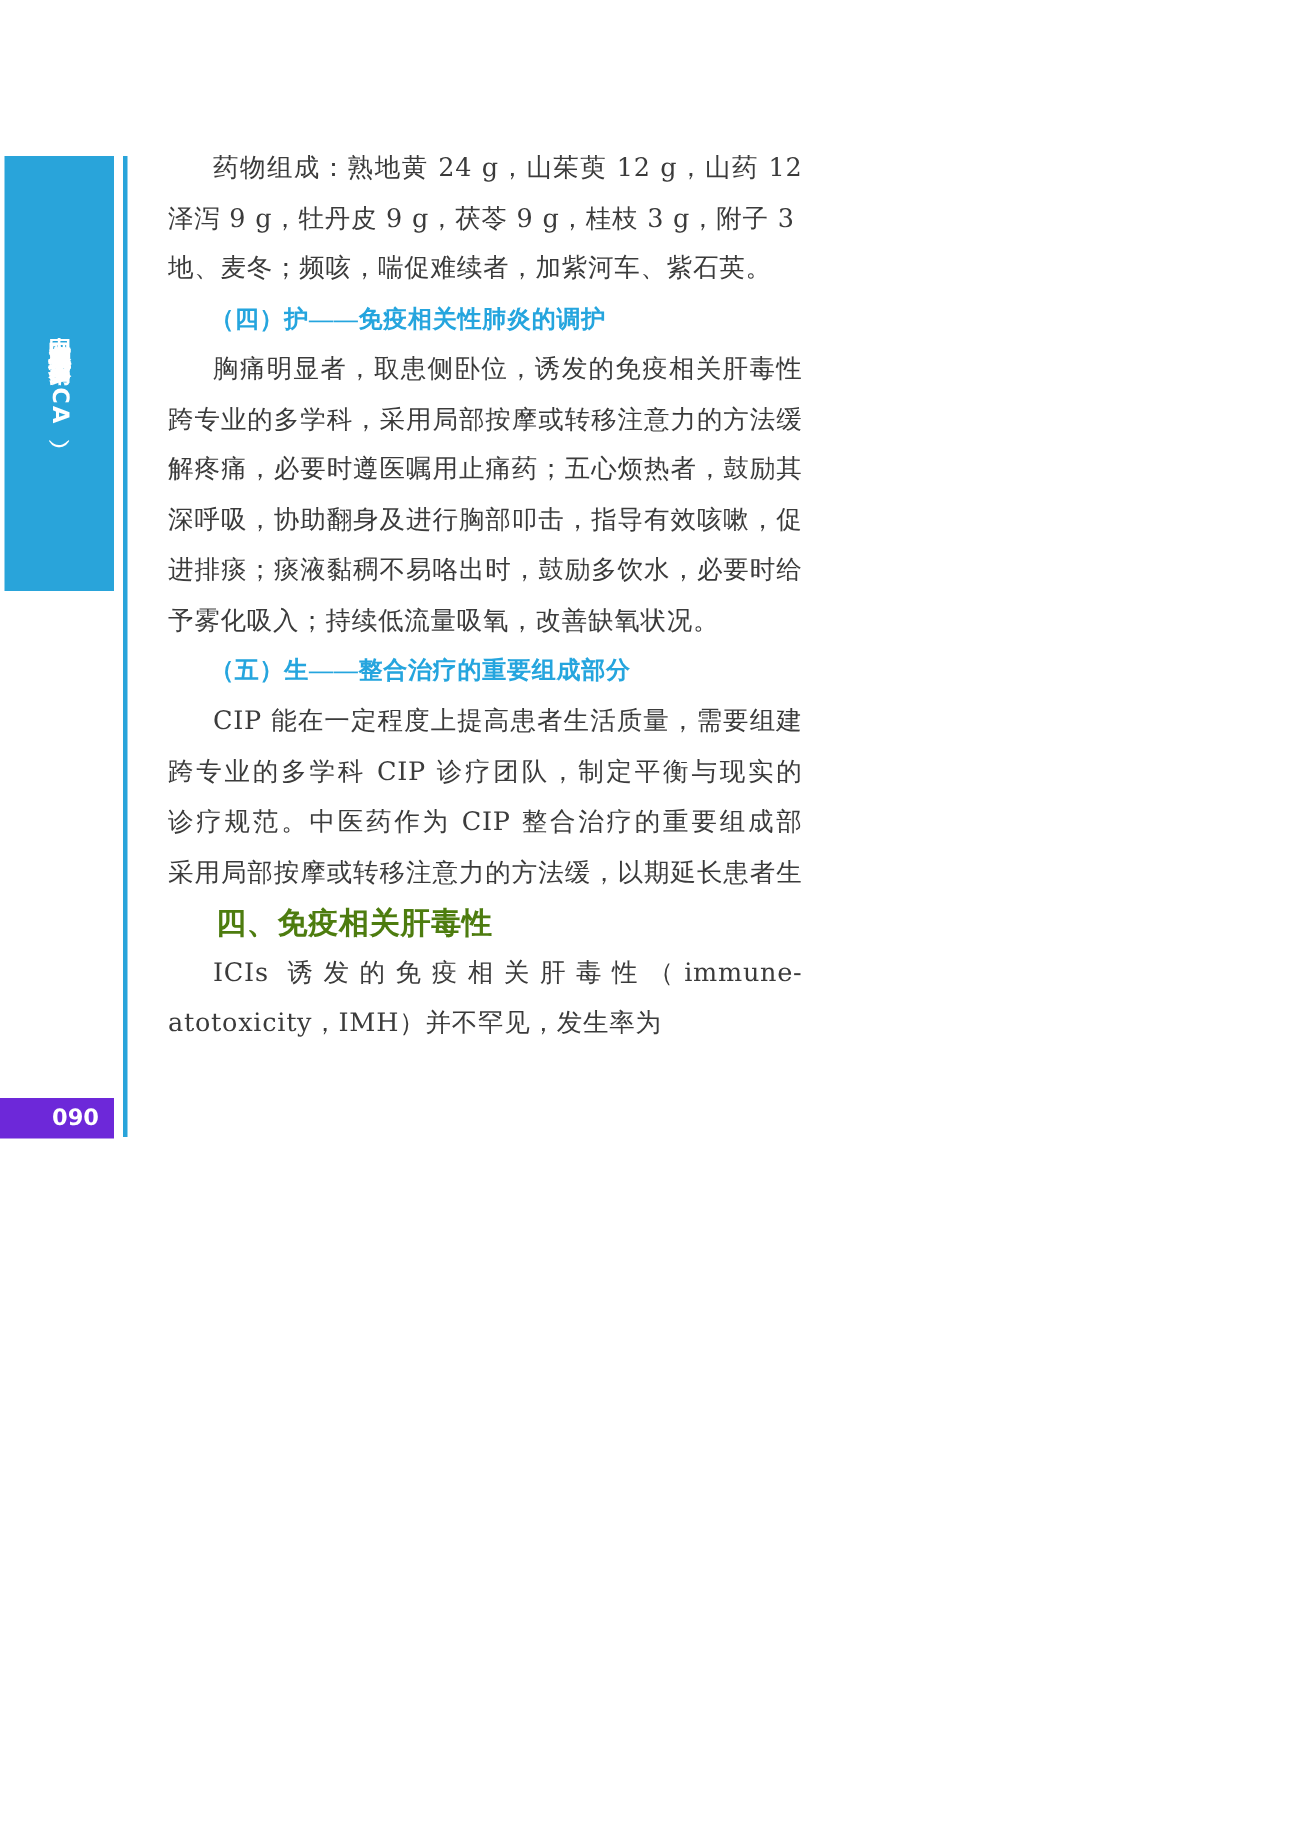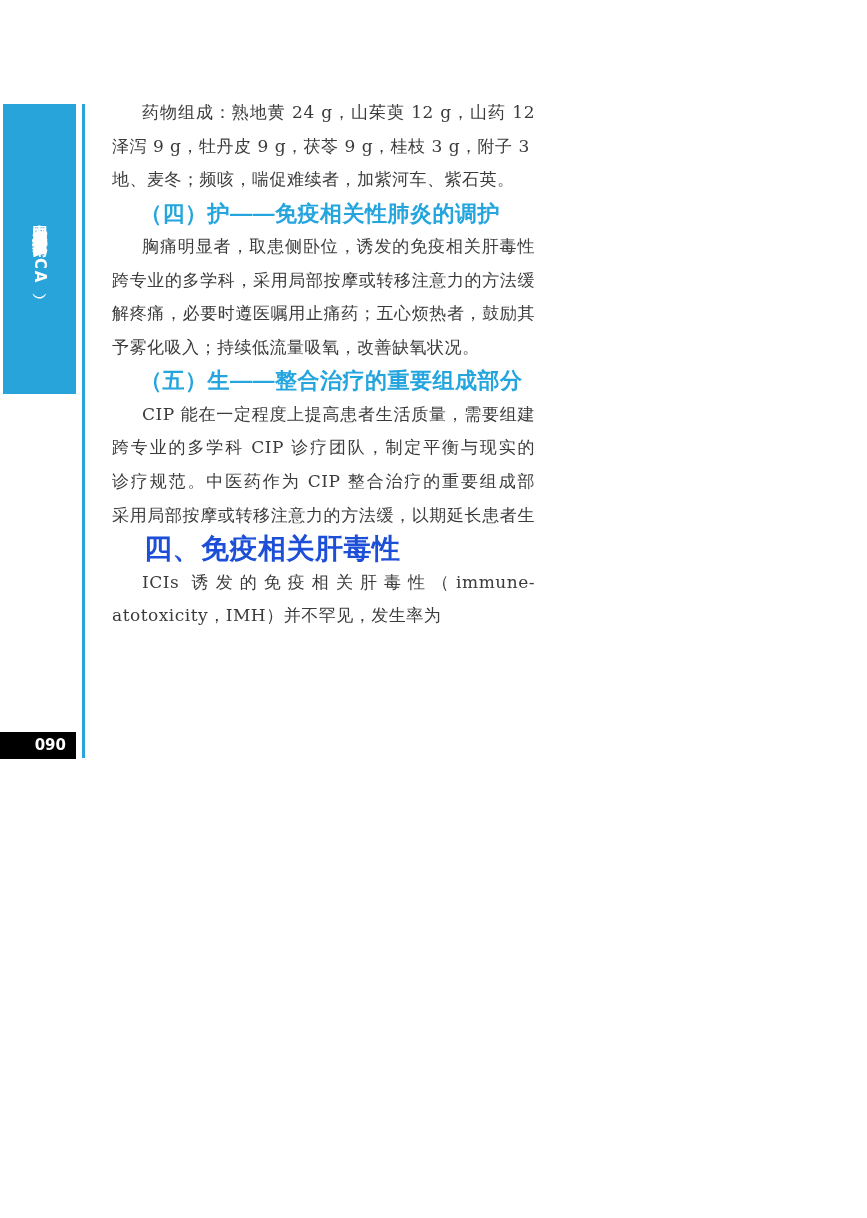--- a/index.html
+++ b/index.html
@@ -41,21 +41,21 @@
     width: 3px;
     height: 654px;
     background: #29a4da;
   }
   .page-badge {
     position: absolute;
     left: 0;
     top: 732px;
     width: 76px;
     height: 27px;
-    background: #000000;
+    background: #6d28d9;
     color: #ffffff;
     font-family: "DejaVu Sans", "Liberation Sans", sans-serif;
     font-weight: bold;
     font-size: 15px;
     line-height: 27px;
     text-align: right;
     padding-right: 10px;
   }
   
   .content {
@@ -71,32 +71,32 @@
     height: 33.55px;
     line-height: 33.55px;
     overflow: hidden;
   }
   .j {
     text-align: justify;
     text-align-last: justify;
   }
   .indent { text-indent: 30px; }
   .h-sub {
-    font-family: Liberation Sans, sans-serif;
+    font-family: Liberation Serif, serif;
     font-weight: bold;
-    font-size: 22px;
+    font-size: 16px;
     color: #25a5de;
     text-indent: 28px;
     letter-spacing: 0.5px;
   }
   .h-main {
     font-family: "DejaVu Sans", "Liberation Sans", sans-serif;
     font-weight: bold;
-    font-size: 28px;
-    color: #1d4ed8;
+    font-size: 20px;
+    color: #4d7c0f;
     text-indent: 32px;
     letter-spacing: 0.5px;
   }
 </style>
 </head>
 <body>
 
 <div class="page">
 
   <div class="sidebar-box">
@@ -108,20 +108,22 @@
   <div class="page-badge">090</div>
 
   <div class="content">
     <div class="ln j indent">药物组成：熟地黄 24 g，山茱萸 12 g，山药 12 g，</div>
     <div class="ln">泽泻 9 g，牡丹皮 9 g，茯苓 9 g，桂枝 3 g，附子 3 g。</div>
     <div class="ln">地、麦冬；频咳，喘促难续者，加紫河车、紫石英。</div>
     <div class="ln h-sub">（四）护——免疫相关性肺炎的调护</div>
     <div class="ln j indent">胸痛明显者，取患侧卧位，诱发的免疫相关肝毒性</div>
     <div class="ln j">跨专业的多学科，采用局部按摩或转移注意力的方法缓</div>
     <div class="ln j">解疼痛，必要时遵医嘱用止痛药；五心烦热者，鼓励其</div>
+    <div class="ln j">深呼吸，协助翻身及进行胸部叩击，指导有效咳嗽，促</div>
+    <div class="ln j">进排痰；痰液黏稠不易咯出时，鼓励多饮水，必要时给</div>
     <div class="ln">予雾化吸入；持续低流量吸氧，改善缺氧状况。</div>
     <div class="ln h-sub">（五）生——整合治疗的重要组成部分</div>
     <div class="ln j indent">CIP 能在一定程度上提高患者生活质量，需要组建</div>
     <div class="ln j">跨专业的多学科 CIP 诊疗团队，制定平衡与现实的 CIP</div>
     <div class="ln j">诊疗规范。中医药作为 CIP 整合治疗的重要组成部分，</div>
     <div class="ln j">采用局部按摩或转移注意力的方法缓，以期延长患者生存</div>
     <div class="ln h-main">四、免疫相关肝毒性</div>
     <div class="ln j indent">ICIs 诱发的免疫相关肝毒性（immune-mediated hep-</div>
     <div class="ln">atotoxicity，IMH）并不罕见，发生率为 2%~10%，发生</div>
   </div>

